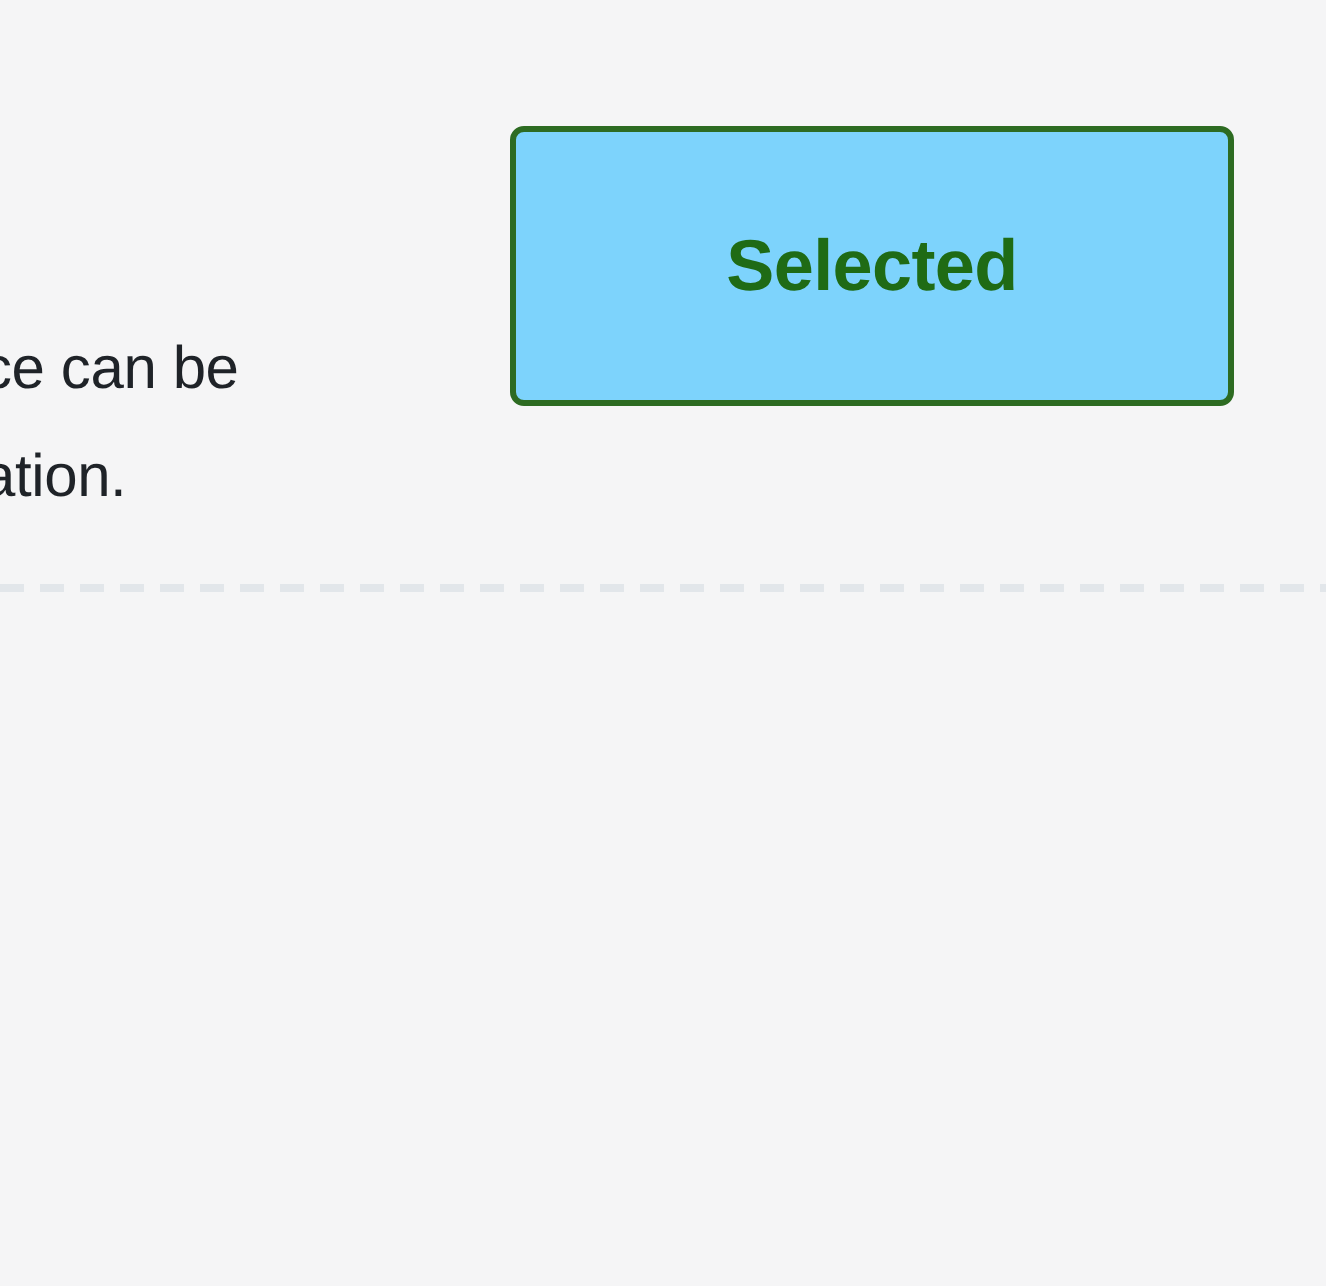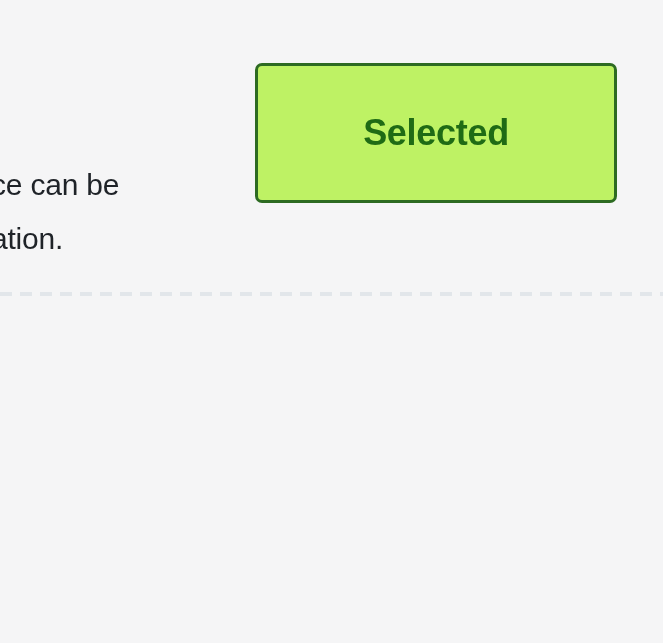--- a/index.html
+++ b/index.html
@@ -63,21 +63,21 @@
     justify-content: center;
     border-radius: 7px;
     cursor: pointer;
     padding: 0;
     text-align: center;
   }
 
   .choice-btn.state-selected {
     top: 63px;
     height: 140px;
-    background: #bef264;
+    background: #7dd3fc;
     border: 3px solid #2d6b22;
     color: #1f6b15;
     font-size: 36px;
     font-weight: bold;
     letter-spacing: -0.3px;
   }
 
   
   .divider {
     position: absolute;

